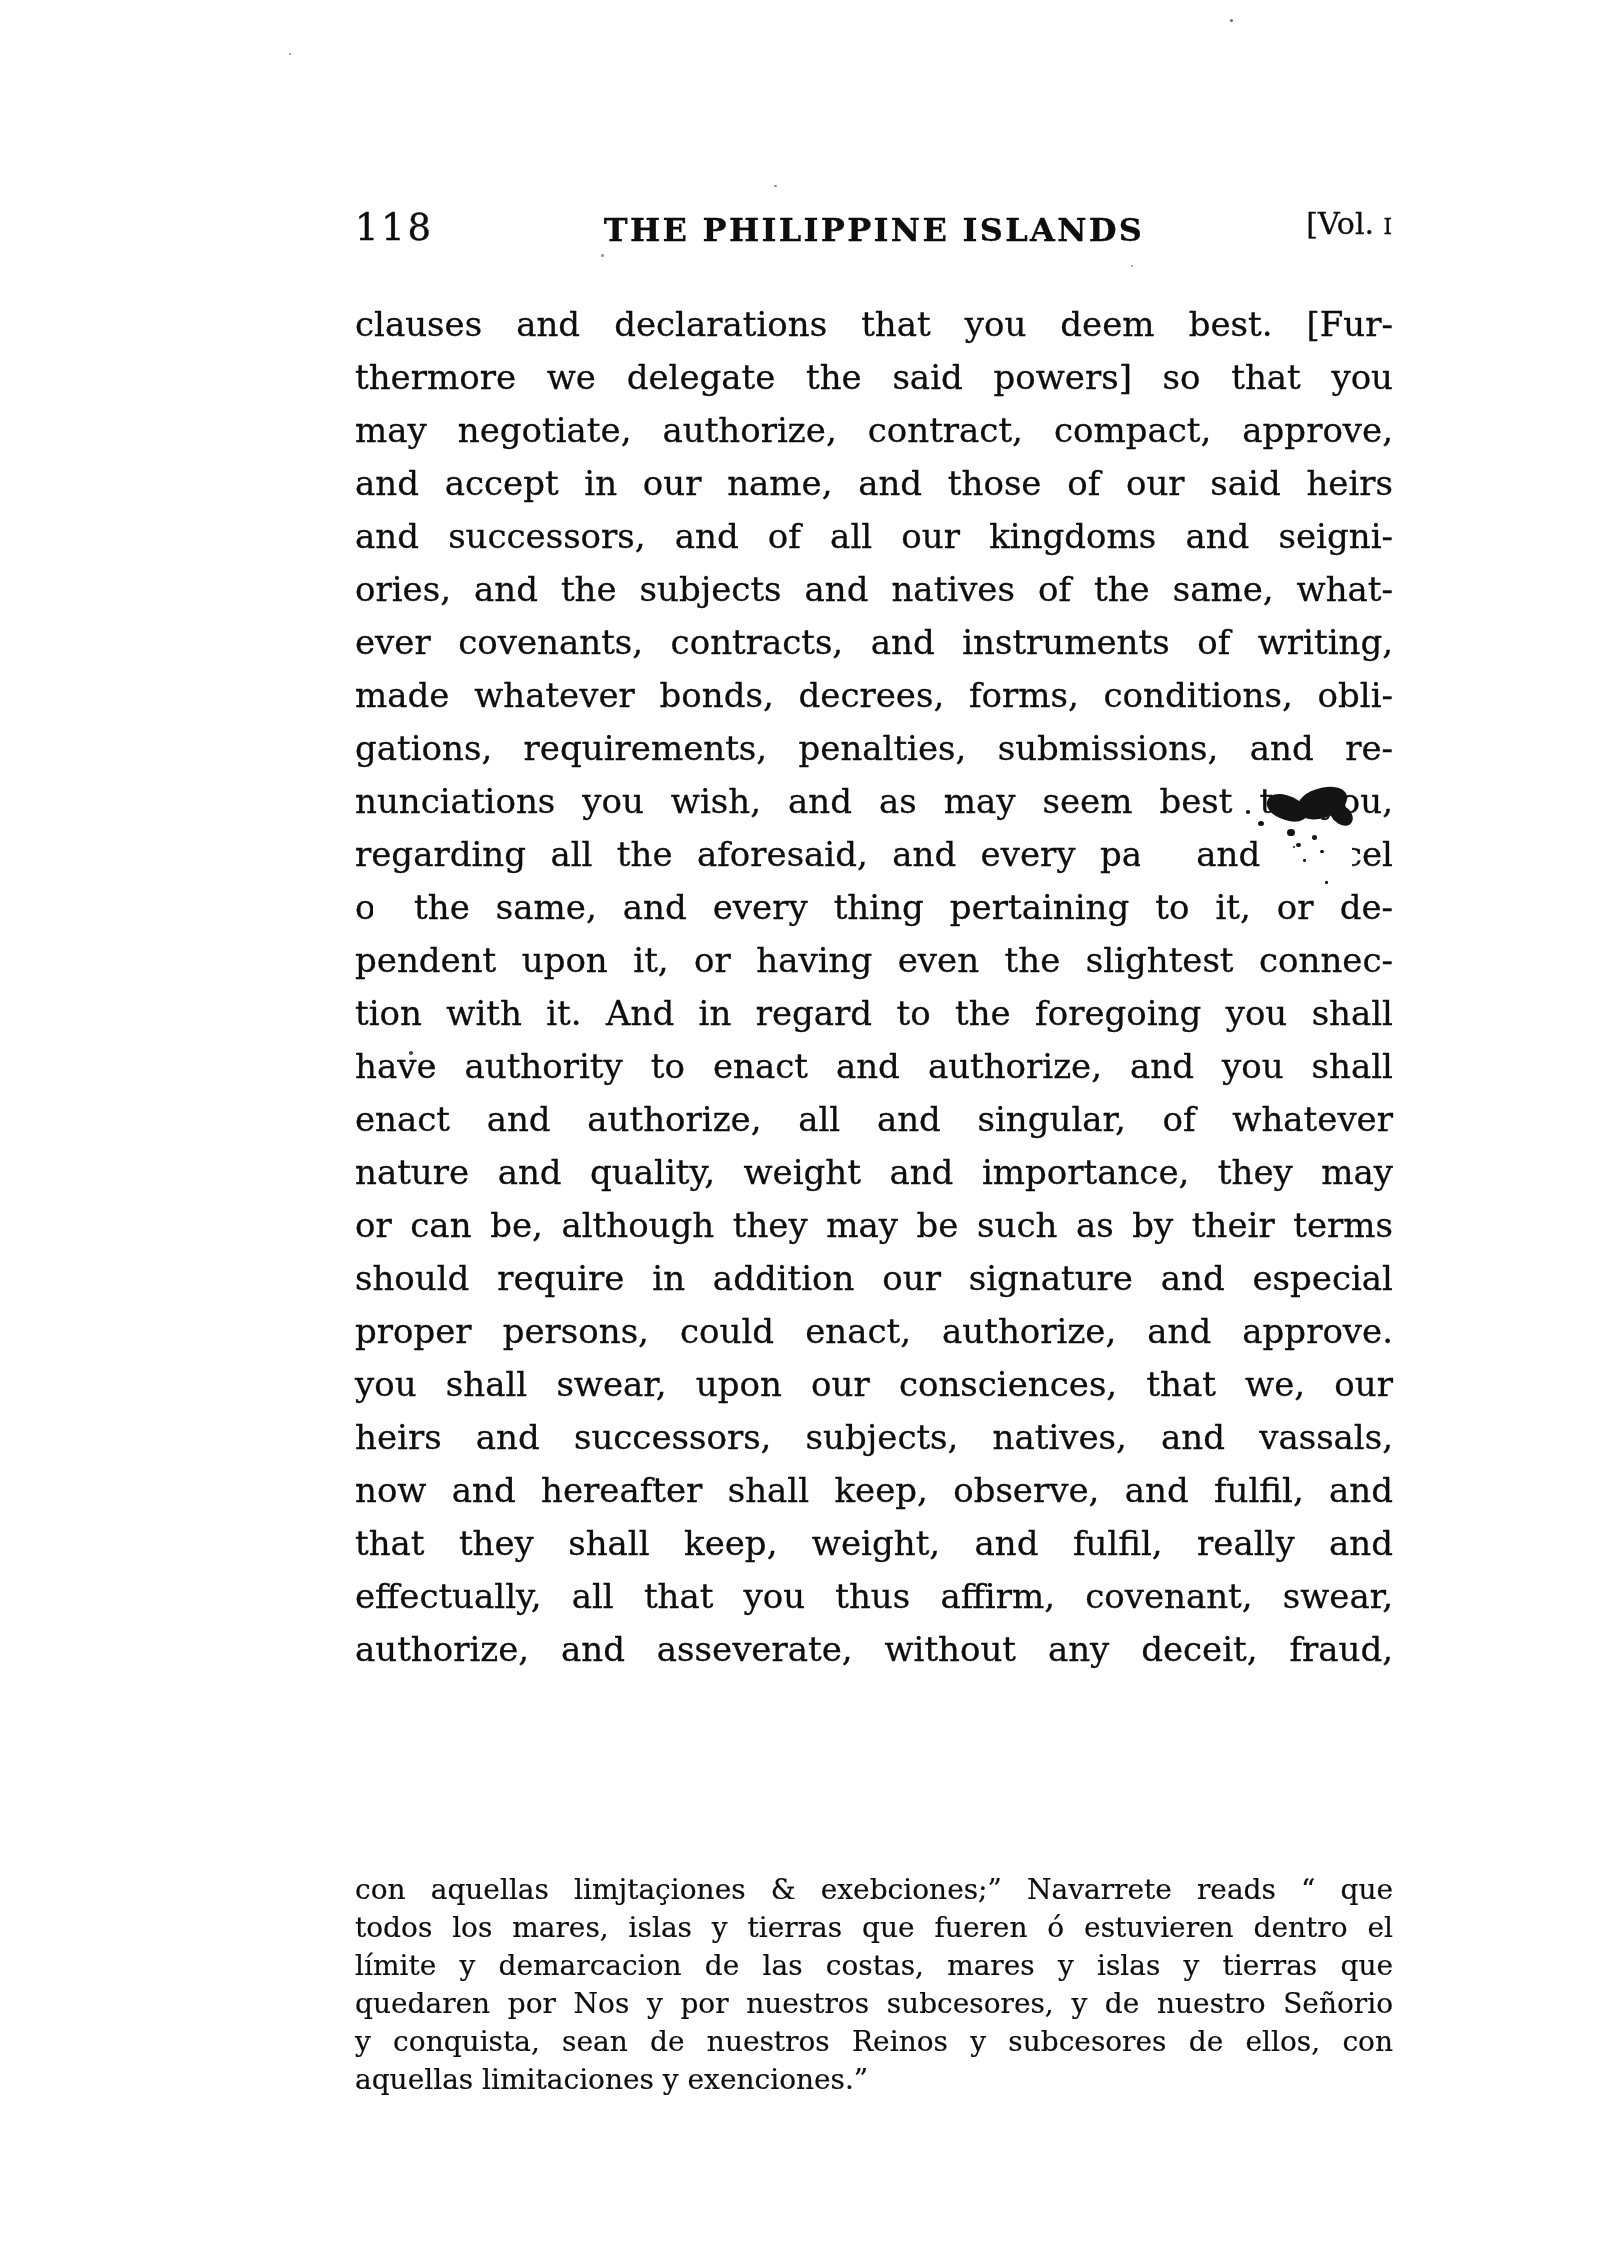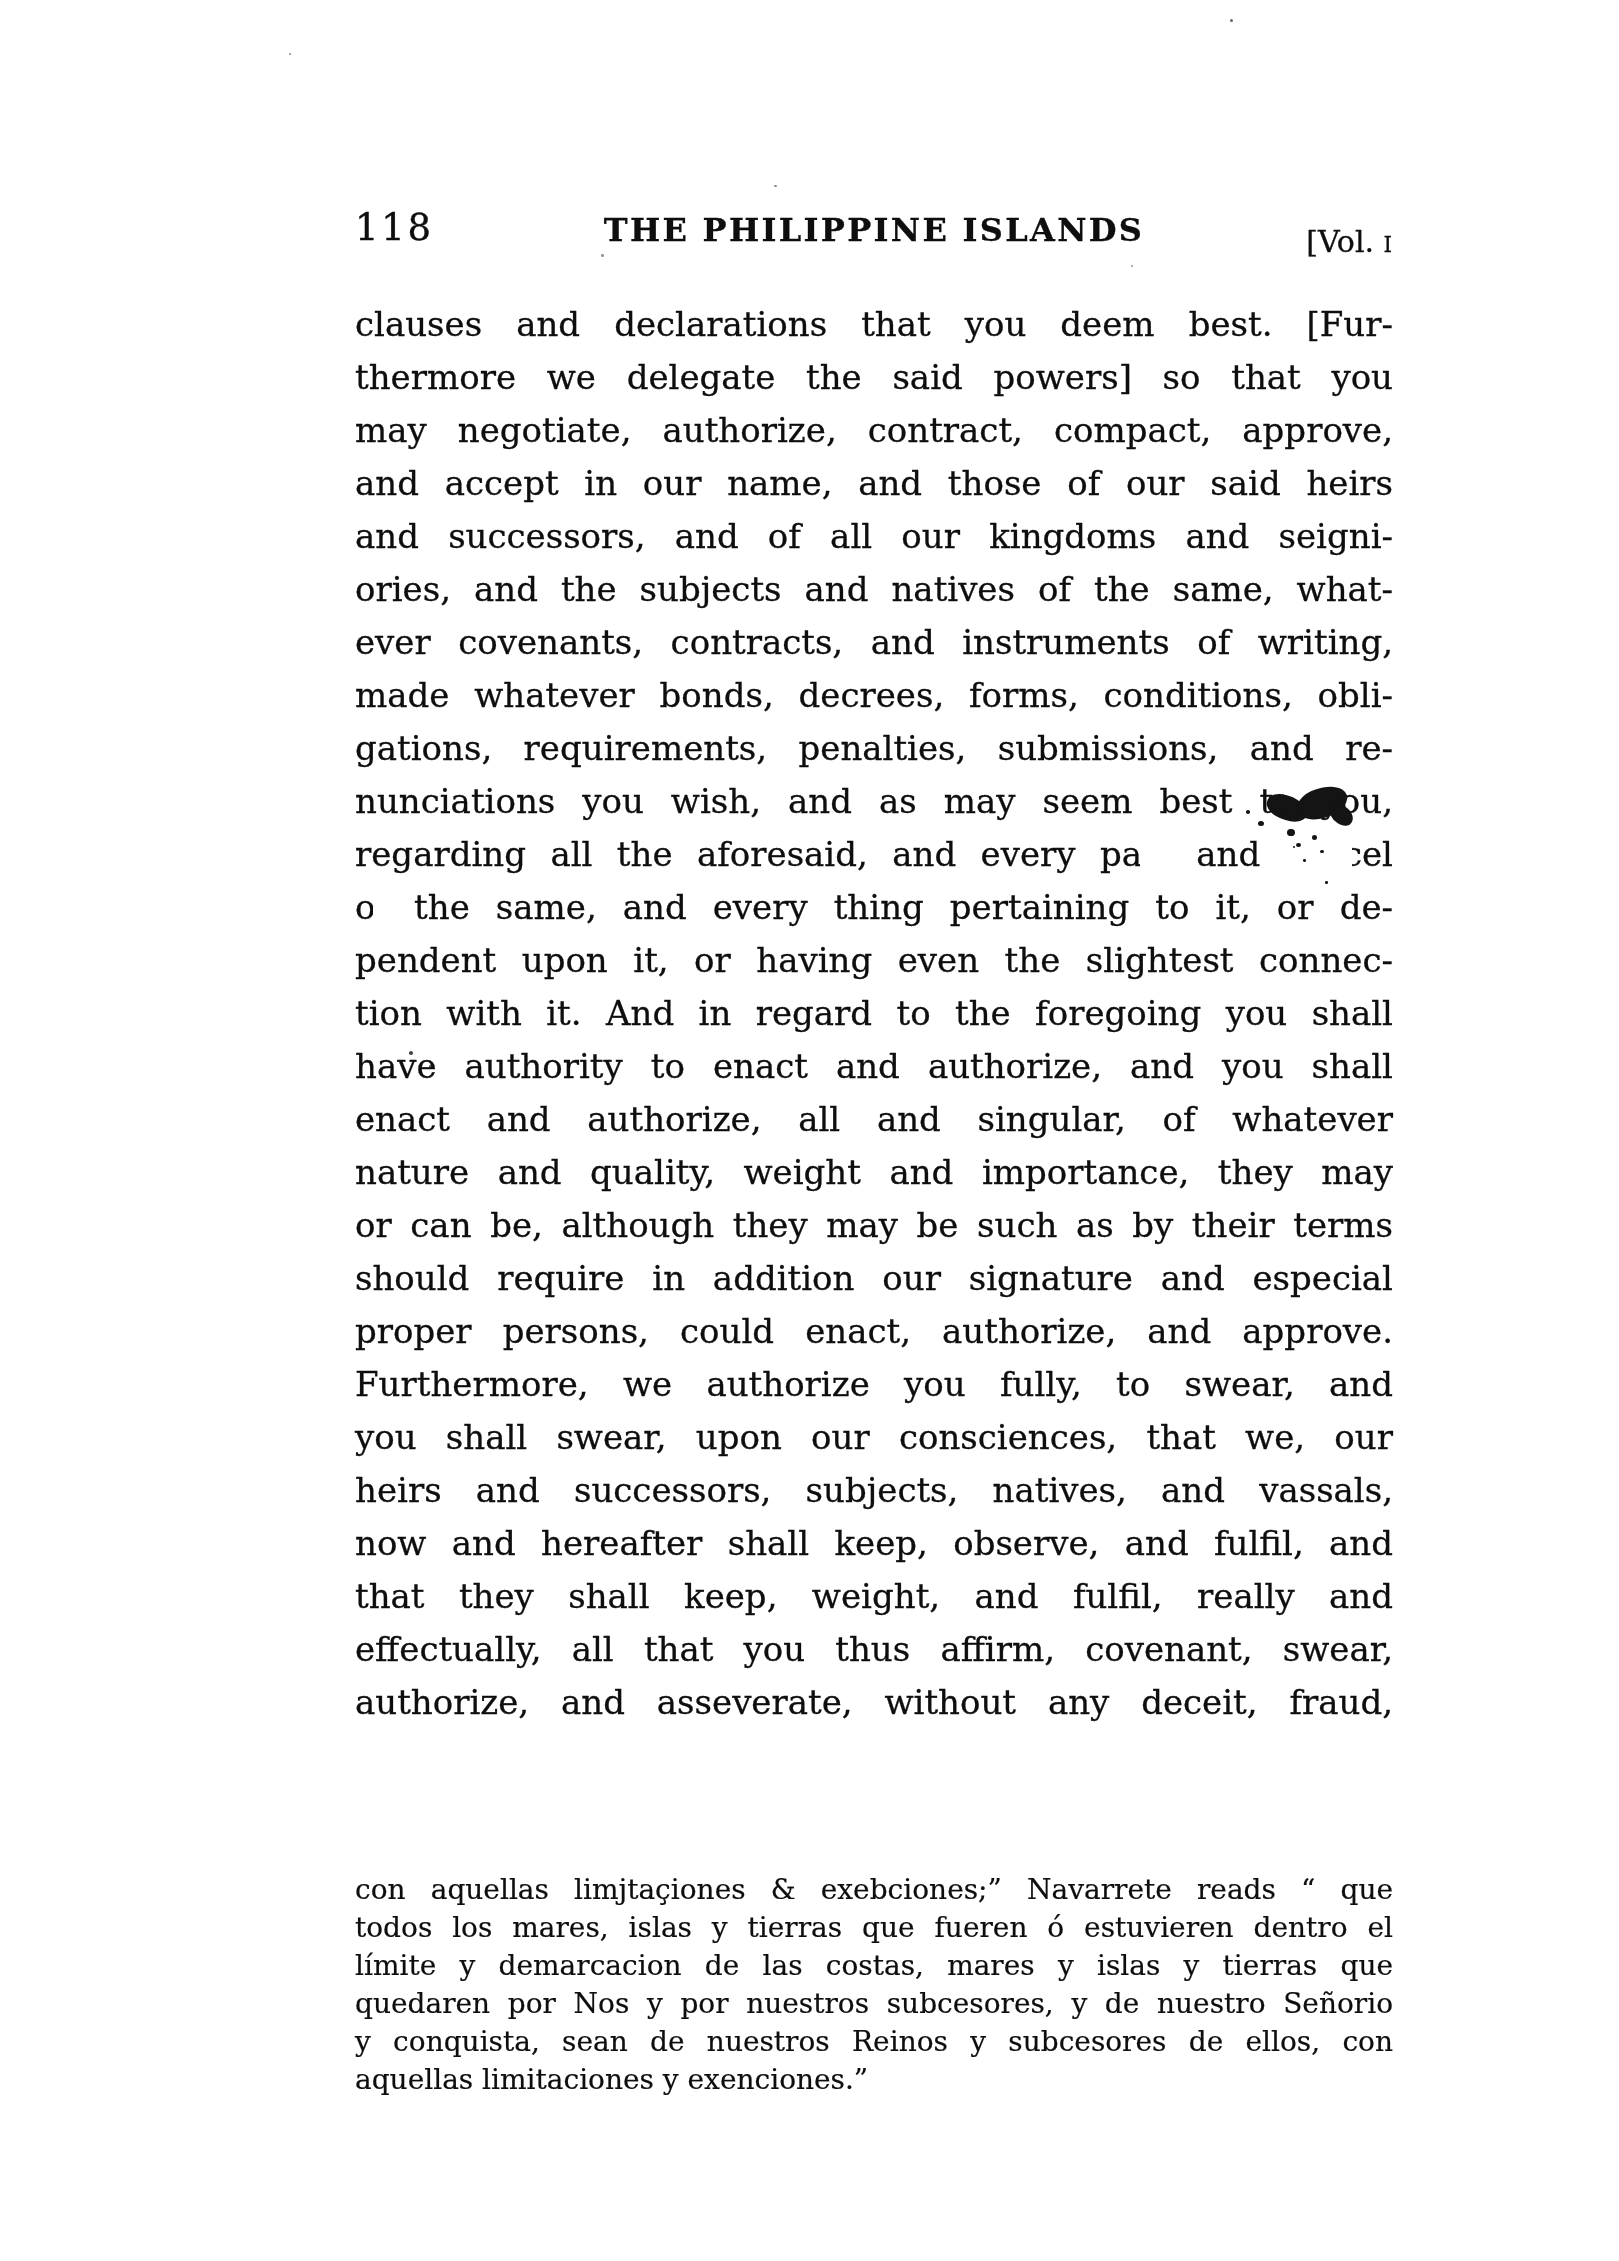--- a/index.html
+++ b/index.html
@@ -12,21 +12,21 @@
     color:#0e0e0e;
   }
   
   .running-head{position:absolute;left:355px;top:206px;width:1038px;height:54px;}
   .pagenum{position:absolute;left:0;top:0;font-size:37px;letter-spacing:2.7px;text-align:center;-webkit-text-stroke:0.4px #0e0e0e;}
   .rh-title{
     position:absolute;left:50%;top:4.5px;transform:translateX(-50%);
     font-size:32px;font-weight:bold;letter-spacing:2.3px;white-space:nowrap;
     -webkit-text-stroke:0.3px #0e0e0e;
   }
-  .rh-vol{position:absolute;right:0;top:18px;font-size:30px;white-space:nowrap;-webkit-text-stroke:0.3px #0e0e0e;}
+  .rh-vol{position:absolute;right:0;top:0;font-size:30px;white-space:nowrap;-webkit-text-stroke:0.3px #0e0e0e;}
   .rh-vol .volnum{font-size:0.72em;letter-spacing:0.9px;}
   
   .body-text{
     position:absolute;left:355px;top:298px;width:1038px;
     font-size:34px;line-height:53px;
     -webkit-text-stroke:0.3px #0e0e0e;
   }
   .tl{text-align:justify;text-align-last:justify;white-space:normal;}
   
   .footnote{
@@ -90,21 +90,20 @@
     <div class="tl">regarding all the aforesaid, and every part and parcel</div>
     <div class="tl">of the same, and every thing pertaining to it, or de-</div>
     <div class="tl">pendent upon it, or having even the slightest connec-</div>
     <div class="tl">tion with it. And in regard to the foregoing you shall</div>
     <div class="tl">have authority to enact and authorize, and you shall</div>
     <div class="tl">enact and authorize, all and singular, of whatever</div>
     <div class="tl">nature and quality, weight and importance, they may</div>
     <div class="tl">or can be, although they may be such as by their terms</div>
     <div class="tl">should require in addition our signature and especial</div>
     <div class="tl">proper persons, could enact, authorize, and approve.</div>
-    <div class="tl">Furthermore, we authorize you fully, to swear, and</div>
     <div class="tl">you shall swear, upon our consciences, that we, our</div>
     <div class="tl">heirs and successors, subjects, natives, and vassals,</div>
     <div class="tl">now and hereafter shall keep, observe, and fulfil, and</div>
     <div class="tl">that they shall keep, weight, and fulfil, really and</div>
     <div class="tl">effectually, all that you thus affirm, covenant, swear,</div>
     <div class="tl">authorize, and asseverate, without any deceit, fraud,</div>
   </main>
 
   <section class="footnote">
     <div class="fl">con aquellas limjtaçiones &amp; exebciones;” Navarrete reads “ que</div>

